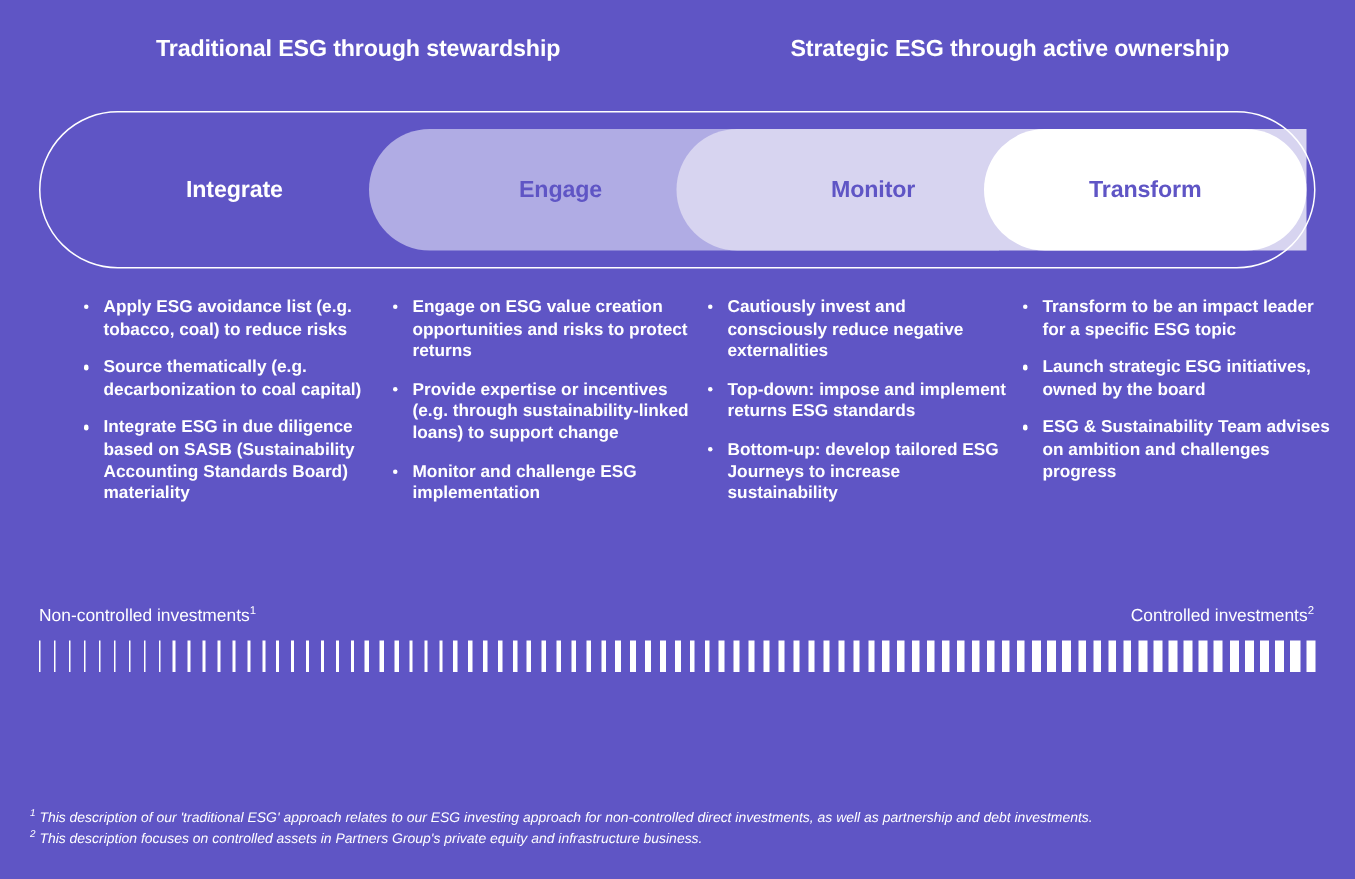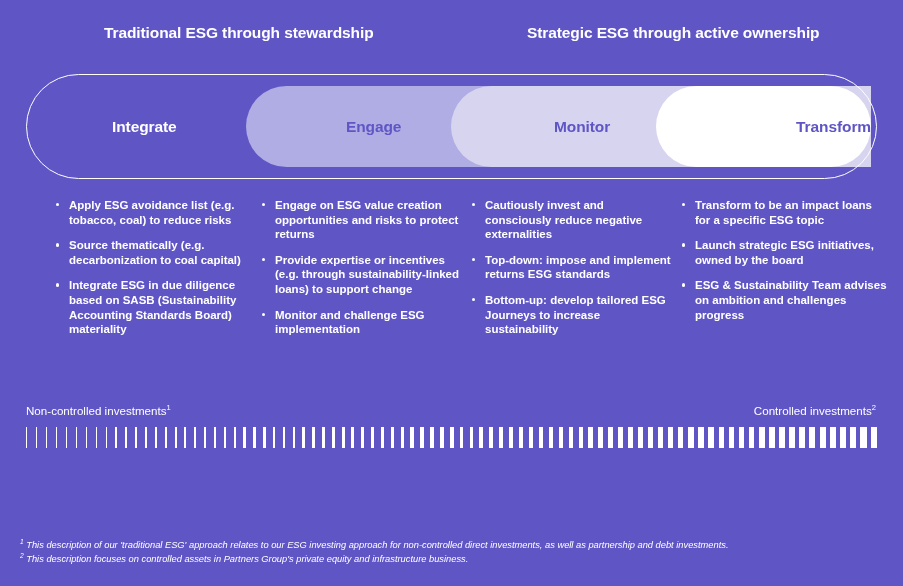--- a/index.html
+++ b/index.html
@@ -67,21 +67,21 @@
   }
   .seg-label {
     font-size: 15.5px;
     font-weight: bold;
     letter-spacing: -0.1px;
     white-space: nowrap;
   }
 
   
   .seg-integrate {
-    left: 4px;
+    left: 16px;
     width: 270px;
     background: transparent;
     border-radius: 41px 0 0 41px;
     justify-content: flex-start;
     padding-left: 82px;
     z-index: 1;
     align-items: center;
   }
   .seg-integrate .seg-label { color: #ffffff; }
 
@@ -108,21 +108,21 @@
     z-index: 2;
   }
   .seg-enhance .seg-label { color: #5f55c5; }
 
   
   .seg-transform {
     left: 630px;
     width: 215px;
     background: #ffffff;
     border-radius: 41px;
-    justify-content: flex-end;
+    justify-content: center;
     z-index: 3;
   }
   .seg-transform .seg-label { color: #5f55c5; }
 
   
   .columns {
     position: absolute;
     top: 198px;
     left: 0;
     width: 903px;
@@ -253,21 +253,21 @@
       <div class="bullet"><span class="dot"></span><span>Engage on ESG value creation opportunities and risks to protect returns</span></div>
       <div class="bullet"><span class="dot"></span><span>Provide expertise or incentives (e.g. through sustainability-linked loans) to support change</span></div>
       <div class="bullet"><span class="dot"></span><span>Monitor and challenge ESG implementation</span></div>
     </div>
   <div class="col col-3">
       <div class="bullet"><span class="dot"></span><span>Cautiously invest and consciously reduce negative externalities</span></div>
       <div class="bullet"><span class="dot"></span><span>Top-down: impose and implement returns ESG standards</span></div>
       <div class="bullet"><span class="dot"></span><span>Bottom-up: develop tailored ESG Journeys to increase sustainability</span></div>
     </div>
   <div class="col col-4">
-      <div class="bullet"><span class="dot"></span><span>Transform to be an impact loans for a specific ESG topic</span></div>
+      <div class="bullet"><span class="dot"></span><span>Transform to be an impact leader for a specific ESG topic</span></div>
       <div class="bullet"><span class="dot"></span><span>Launch strategic ESG initiatives, owned by the board</span></div>
       <div class="bullet"><span class="dot"></span><span>ESG &amp; Sustainability Team advises on ambition and challenges progress</span></div>
     </div>
 </div>
 
 <div class="axis-labels">
   <div class="axis-label axis-left">
     <span>Non-controlled investments</span><sup>1</sup>
   </div>
   <div class="axis-label axis-right">

